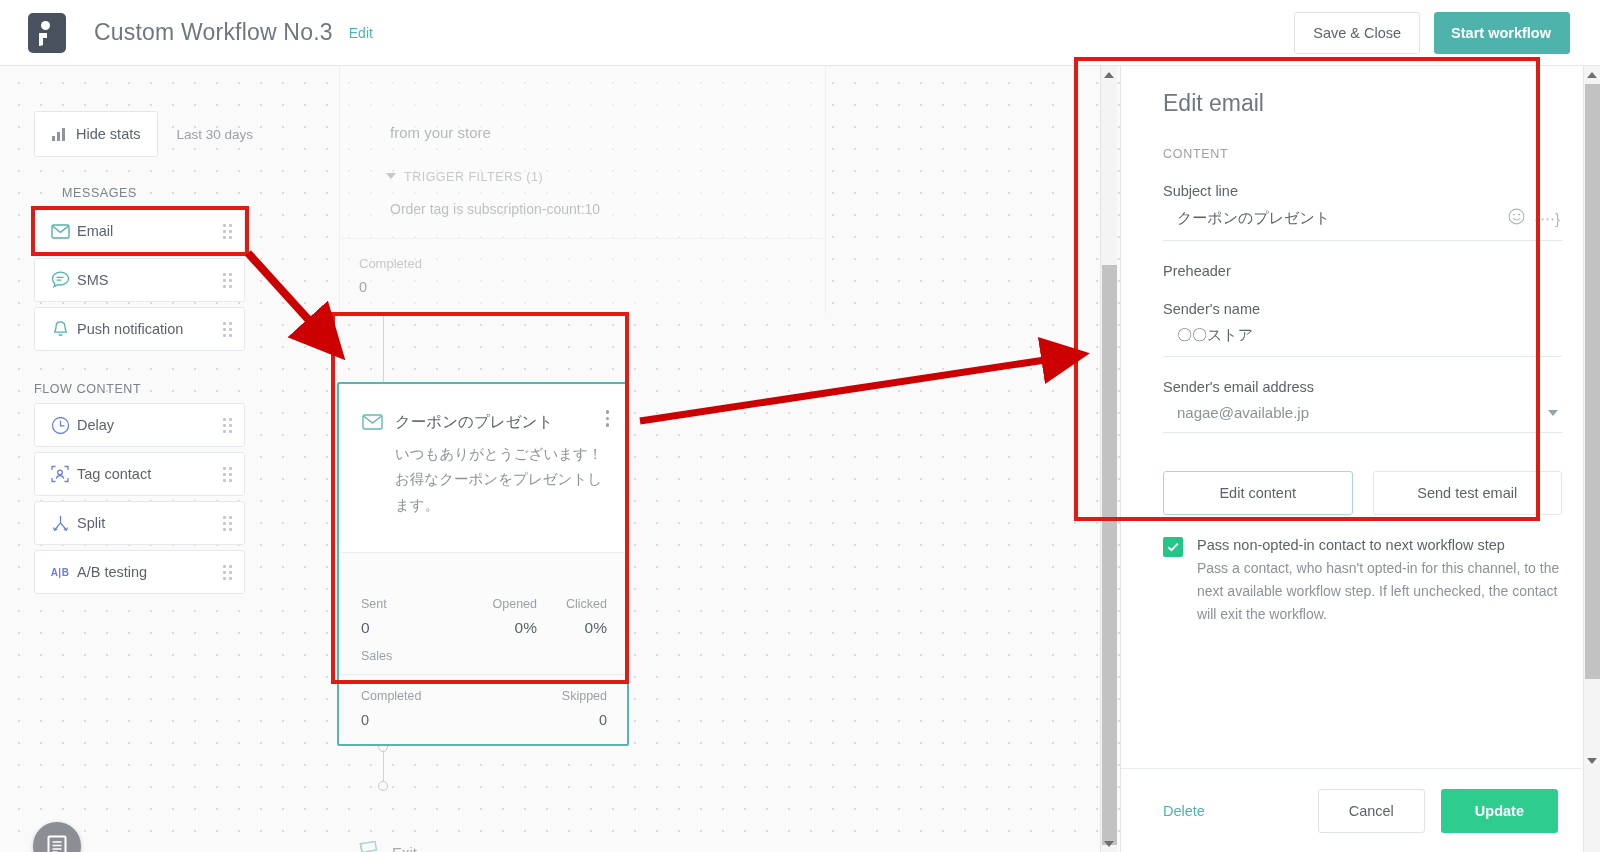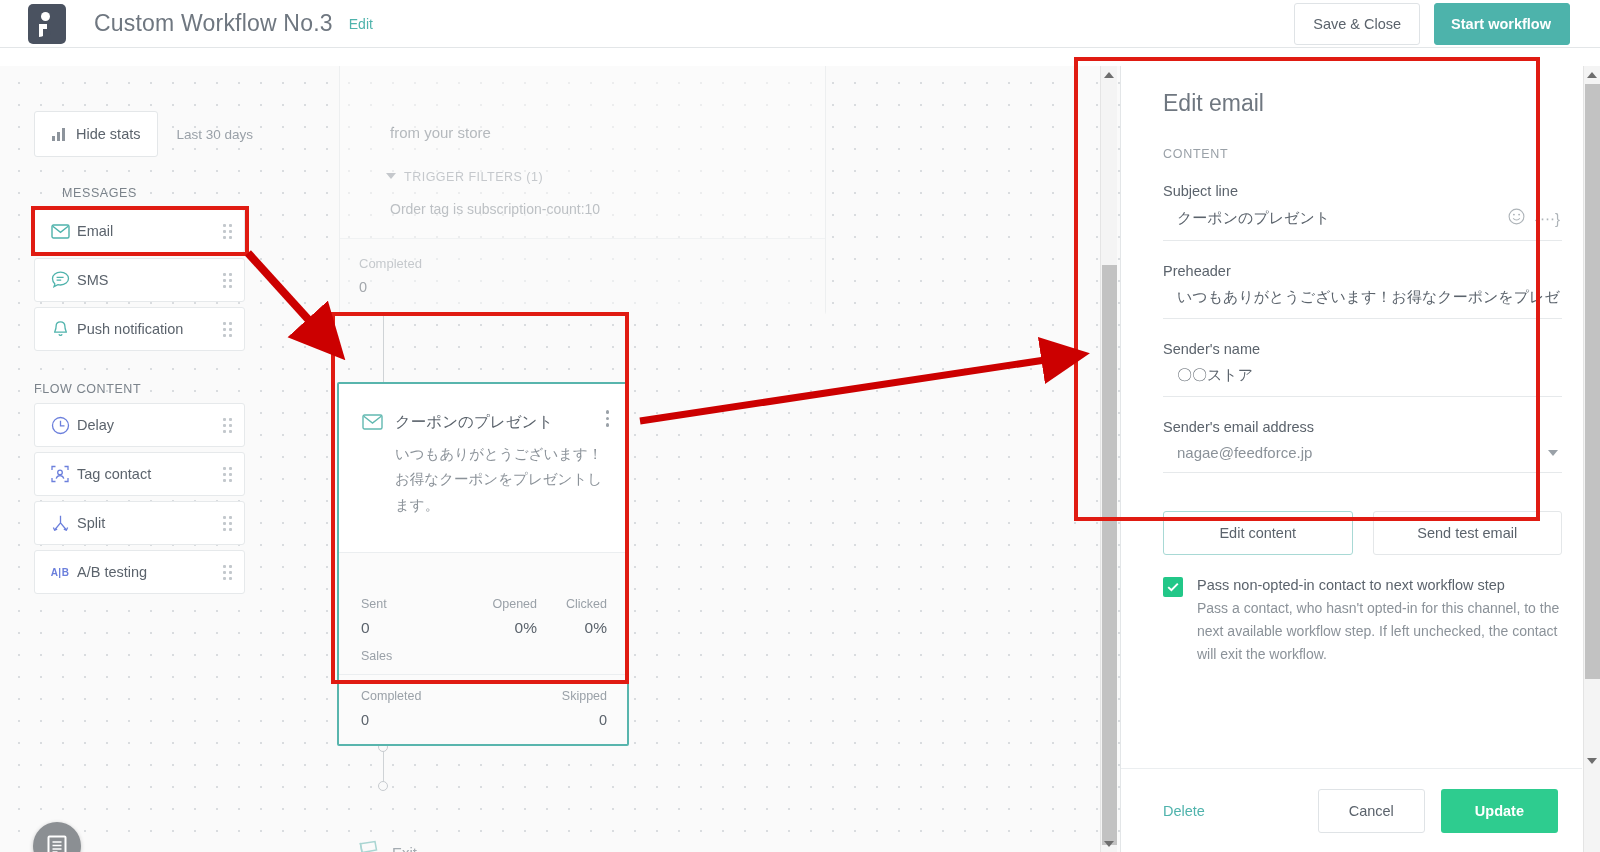--- a/index.html
+++ b/index.html
@@ -8,21 +8,21 @@
     width: 1600px; height: 852px;
     overflow: hidden;
     font-family: "Liberation Sans", sans-serif;
     background: #fff;
     -webkit-font-smoothing: antialiased;
   }
   #app { position: relative; width: 1600px; height: 852px; }
 
   
   .topbar {
-    position: absolute; left: 0; top: 0; width: 1600px; height: 48px;
+    position: absolute; left: 0; top: 0; width: 1600px; height: 66px;
     background: #fff; border-bottom: 1px solid #e3e6e8;
     display: flex; align-items: center;
   }
   .logo {
     width: 38px; height: 40px; margin-left: 28px; border-radius: 5px;
     background: #4a5260; position: relative; flex: none;
   }
   .logo .dot { position: absolute; left: 13px; top: 8px; width: 9px; height: 9px; border-radius: 50%; background:#fff; }
   .logo .stem { position: absolute; left: 11px; top: 20px; width: 8px; height: 13px; background:#fff;
                 border-bottom-right-radius: 8px; }
@@ -447,36 +447,33 @@
                     <path d="M5.2 10.3a4 4 0 0 0 6.6 0" fill="none" stroke="currentColor" stroke-width="1.1"></path>
                   </svg>
               </span>
               <span style="font-size:15px;line-height:1;">{⋯}</span>
             </div>
           </div>
         </div>
 
         <div class="field">
           <div class="field-label">Preheader</div>
-          <div class="field-row">
-            <div class="field-val">いつもありがとうございます！お得なクーポンをプレゼ</div>
-          </div>
         </div>
 
         <div class="field">
           <div class="field-label">Sender's name</div>
           <div class="field-row">
             <div class="field-val">〇〇ストア</div>
           </div>
         </div>
 
         <div class="field">
           <div class="field-label">Sender's email address</div>
           <div class="field-row">
-            <div class="field-val ph">nagae@feedforce.jp</div>
+            <div class="field-val ph">nagae@available.jp</div>
             <span class="caret-down"></span>
           </div>
         </div>
 
         <div class="btn-row">
           <div class="b teal-o">Edit content</div>
           <div class="b gray-o">Send test email</div>
         </div>
 
 

